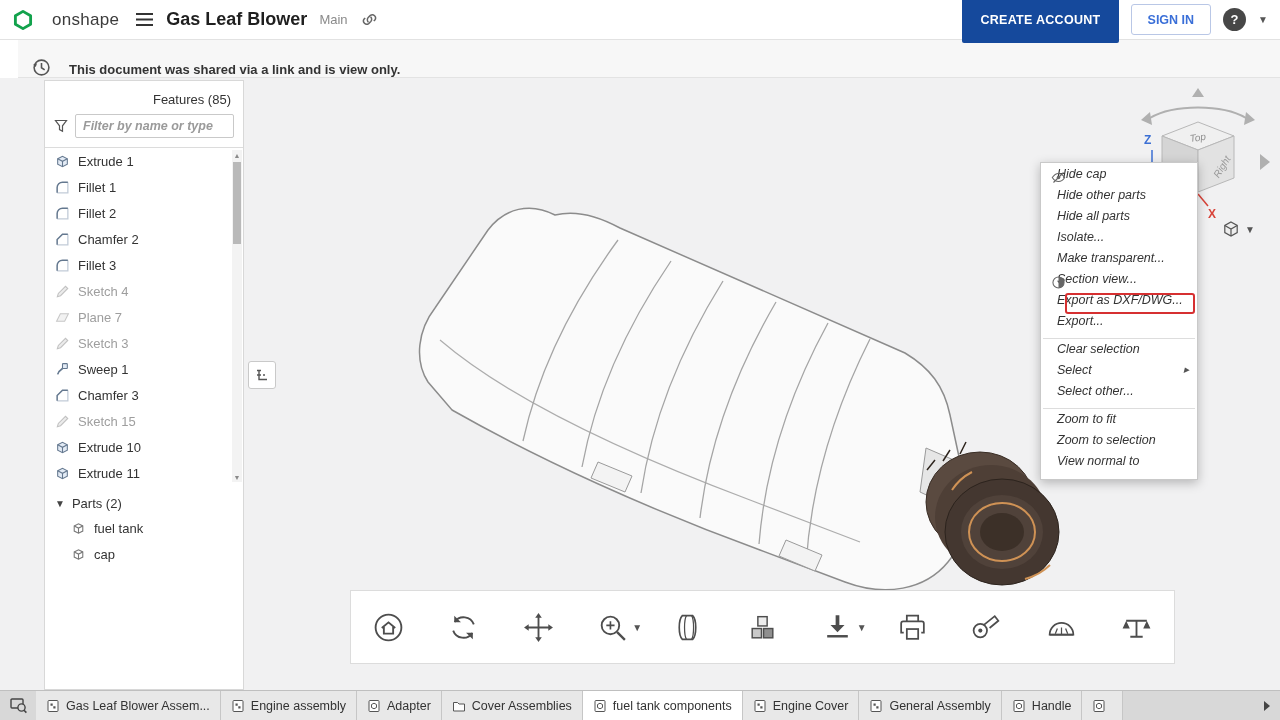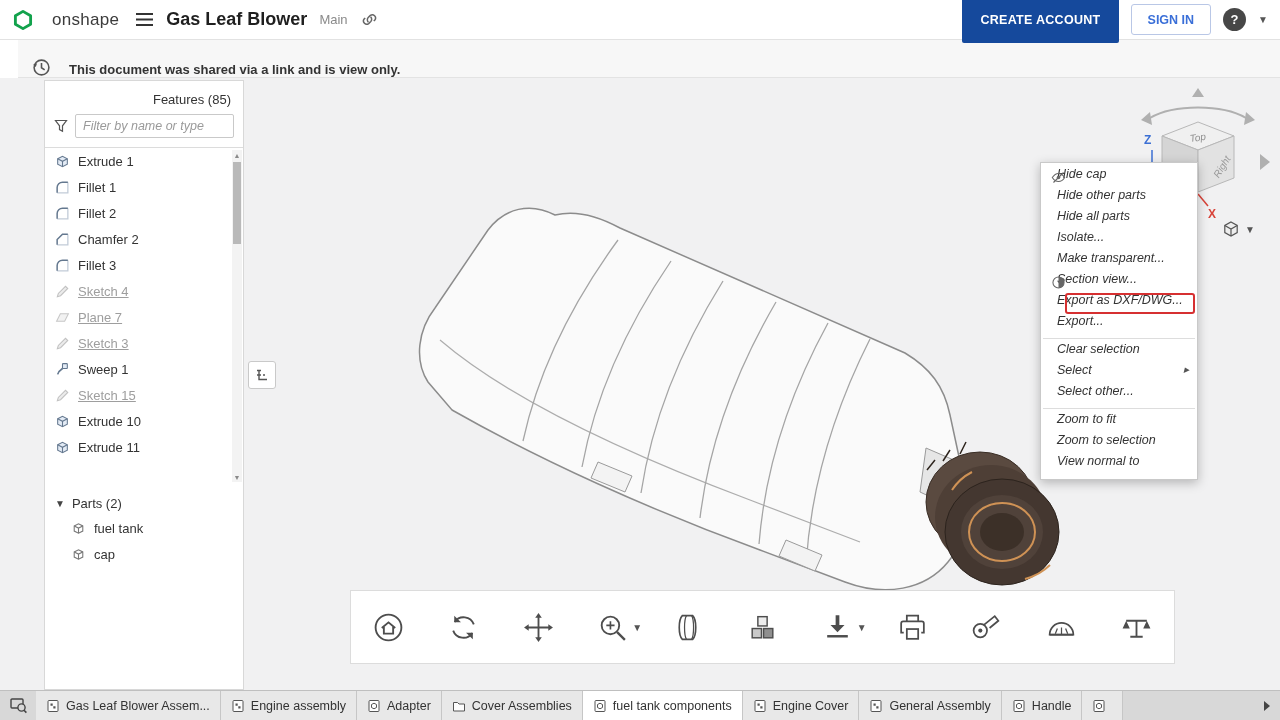--- a/index.html
+++ b/index.html
@@ -26,29 +26,29 @@
   .notice-text{margin-left:18px;font-weight:700;font-size:13px;color:#333;}
 
   
   .viewport{position:absolute;top:78px;left:0;right:0;bottom:30px;background:#f1f1f2;overflow:hidden;}
   .model-svg{position:absolute;left:390px;top:112px;}
 
   
   .features-panel{position:absolute;left:44px;top:2px;bottom:0;width:200px;background:#fff;border:1px solid #d8d8d8;z-index:6;}
   .fp-header{padding:11px 12px 7px;font-size:13px;color:#333;text-align:right;}
   .fp-filter{display:flex;align-items:center;gap:7px;padding:0 9px 9px;border-bottom:1px solid #dcdcdc;}
-  .fp-filter input{flex:1;height:24px;border:1px solid #c9c9c9;border-radius:2px;padding:0 7px;font-size:12.5px;font-style:italic;color:#555;outline:none;min-width:0;}
+  .fp-filter input{flex:1;height:24px;border:1px solid #c9c9c9;border-radius:2px;padding:0 7px;font-size:12.5px;font-style:italic;color:#555;outline:none;min-width:0;font-weight:bold;}
   .fp-filter input::placeholder{color:#9a9a9a;font-style:italic;}
   .feature-list{position:relative;height:336px;overflow:hidden;}
   .feature-row{height:26px;display:flex;align-items:center;gap:8px;padding-left:10px;}
   .feature-row:first-child{margin-top:-13px;}
   .f-icon{width:15px;height:15px;flex:none;display:inline-flex;}
   .f-icon svg{width:15px;height:15px;}
   .f-label{font-size:13px;color:#333;white-space:nowrap;}
-  .feature-row.muted .f-label{color:#9e9e9e;text-decoration:underline;}
+  .feature-row.muted .f-label{color:#9e9e9e;}
   .feature-row.muted .f-icon{opacity:.55;}
   .fp-scrollbar{position:absolute;right:1px;top:2px;bottom:2px;width:10px;background:#f3f3f3;}
   .fp-scroll-up,.fp-scroll-down{position:absolute;left:0;width:10px;height:10px;font-size:7px;color:#8a8a8a;display:flex;align-items:center;justify-content:center;}
   .fp-scroll-up{top:0;}
   .fp-scroll-down{bottom:0;}
   .fp-thumb{position:absolute;top:12px;left:1px;width:8px;height:82px;background:#b9b9b9;}
   .fp-parts{padding-top:8px;}
   .parts-header{display:flex;align-items:center;gap:7px;padding:4px 10px;}
   .parts-chevron{font-size:10px;color:#444;}
   .parts-title{font-size:13px;color:#333;}
@@ -275,20 +275,29 @@
         </div>
         <div class="feature-row">
           <span class="f-icon">
             <svg viewBox="0 0 14 14" xmlns="http://www.w3.org/2000/svg">
               <path d="M2.5 11.5c.5-4.5 4.5-3.5 5.5-7" fill="none" stroke="#64788f" stroke-width="1.5"></path>
               <rect x="7" y="1.5" width="4.5" height="4.5" rx="0.5" fill="#e3ebf5" stroke="#64788f"></rect>
             </svg>
           </span>
           <span class="f-label">Sweep 1</span>
         </div>
+        <div class="feature-row">
+          <span class="f-icon">
+            <svg viewBox="0 0 14 14" xmlns="http://www.w3.org/2000/svg">
+              <path d="M2 12h10V2" fill="none" stroke="#c2ccd8" stroke-width="1.2"></path>
+              <path d="M2 12V7l5-5h5" fill="none" stroke="#64788f" stroke-width="1.4"></path>
+            </svg>
+          </span>
+          <span class="f-label">Chamfer 3</span>
+        </div>
         <div class="feature-row muted">
           <span class="f-icon">
             <svg viewBox="0 0 14 14" xmlns="http://www.w3.org/2000/svg">
               <path d="M2.2 11.8l.9-3 6.7-6.7 2.1 2.1-6.7 6.7z" fill="#dedede" stroke="#8f8f8f"></path>
             </svg>
           </span>
           <span class="f-label">Sketch 15</span>
         </div>
         <div class="feature-row">
           <span class="f-icon">

